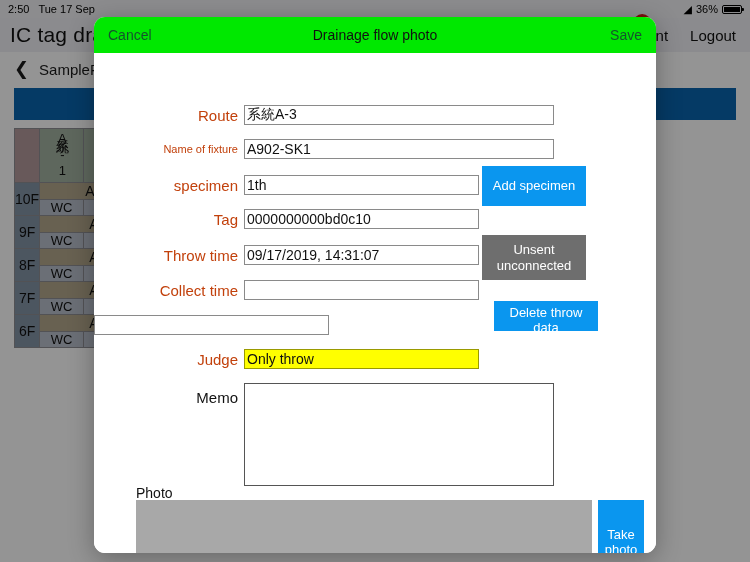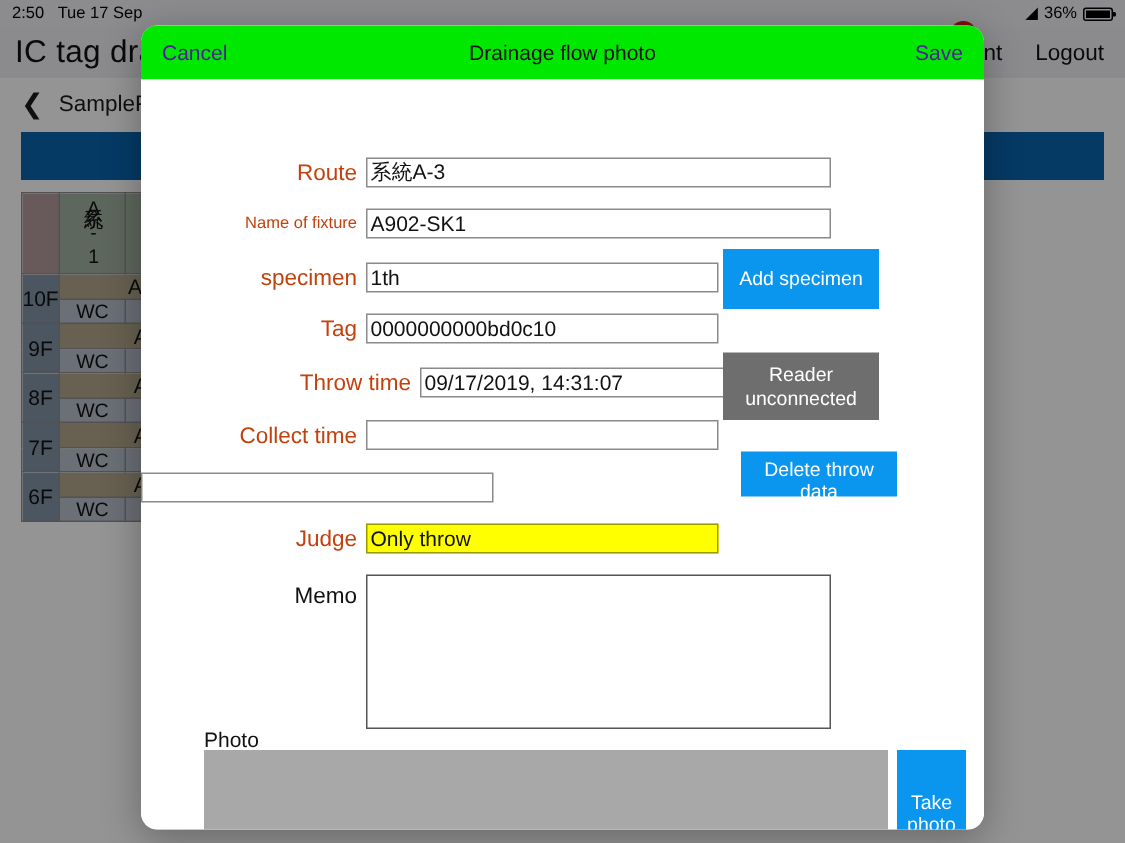--- a/index.html
+++ b/index.html
@@ -123,21 +123,21 @@
     box-shadow: 0 6px 26px rgba(0,0,0,.3);
   }
   .modal-header {
     height: 36px;
     background: #00e800;
     display: flex; align-items: center;
     padding: 0 14px;
     position: relative;
   }
   .mh-cancel, .mh-save {
-    font-size: 14px; color: #4c1d95;
+    font-size: 14px; color: #14532d;
   }
   .mh-save { margin-left: auto; }
   .mh-title {
     position: absolute; left: 0; right: 0; text-align: center;
     font-size: 14px; color: #111;
     pointer-events: none;
   }
 
   .modal-body { position: relative; height: 500px; background: #fff; }
 
@@ -335,21 +335,21 @@
       <div class="form-row" style="top:122px;">
         <span class="lbl">specimen</span>
         <input class="fld" style="width: 235px;" value="1th">
       </div>
 
       <div class="form-row" style="top:156px;">
         <span class="lbl">Tag</span>
         <input class="fld" style="width: 235px;" value="0000000000bd0c10">
       </div>
 
-      <div class="form-row" style="top:192px;margin-left:36px;">
+      <div class="form-row" style="top:192px;">
         <span class="lbl">Throw time</span>
         <input class="fld" style="width: 235px;" value="09/17/2019, 14:31:07">
       </div>
 
       <div class="form-row" style="top:227px;">
         <span class="lbl">Collect time</span>
         <input class="fld" style="width: 235px;" value="">
       </div>
 
       <div class="form-row" style="top:262px;">
@@ -362,20 +362,20 @@
       </div>
 
       <div class="memo-lbl" style="top:336px;">Memo</div>
       <textarea class="memo-box" style="left: 150px; top: 330px; width: 310px; height: 103px;"></textarea>
 
       <div class="photo-lbl" style="left:42px; top:432px;">Photo</div>
       <div class="photo-area" style="left:42px; top:447px; width:456px; height:84px;"></div>
 
       <button class="btn blue" style="left:388px; top:113px; width:104px; height:40px;">Add specimen</button>
 
-      <button class="btn grey" style="left:388px; top:182px; width:104px; height:45px;">Reader unconnected</button>
+      <button class="btn grey" style="left:388px; top:182px; width:104px; height:45px;">Unsent unconnected</button>
 
       <button class="btn blue" style="left:400px; top:248px; width:104px; height:30px;">Delete throw data</button>
 
       <button class="btn blue" style="left:504px; top:447px; width:46px; height:84px;">Take photo</button>
     </div>
   </div>
 </div>
 
 </body></html>

